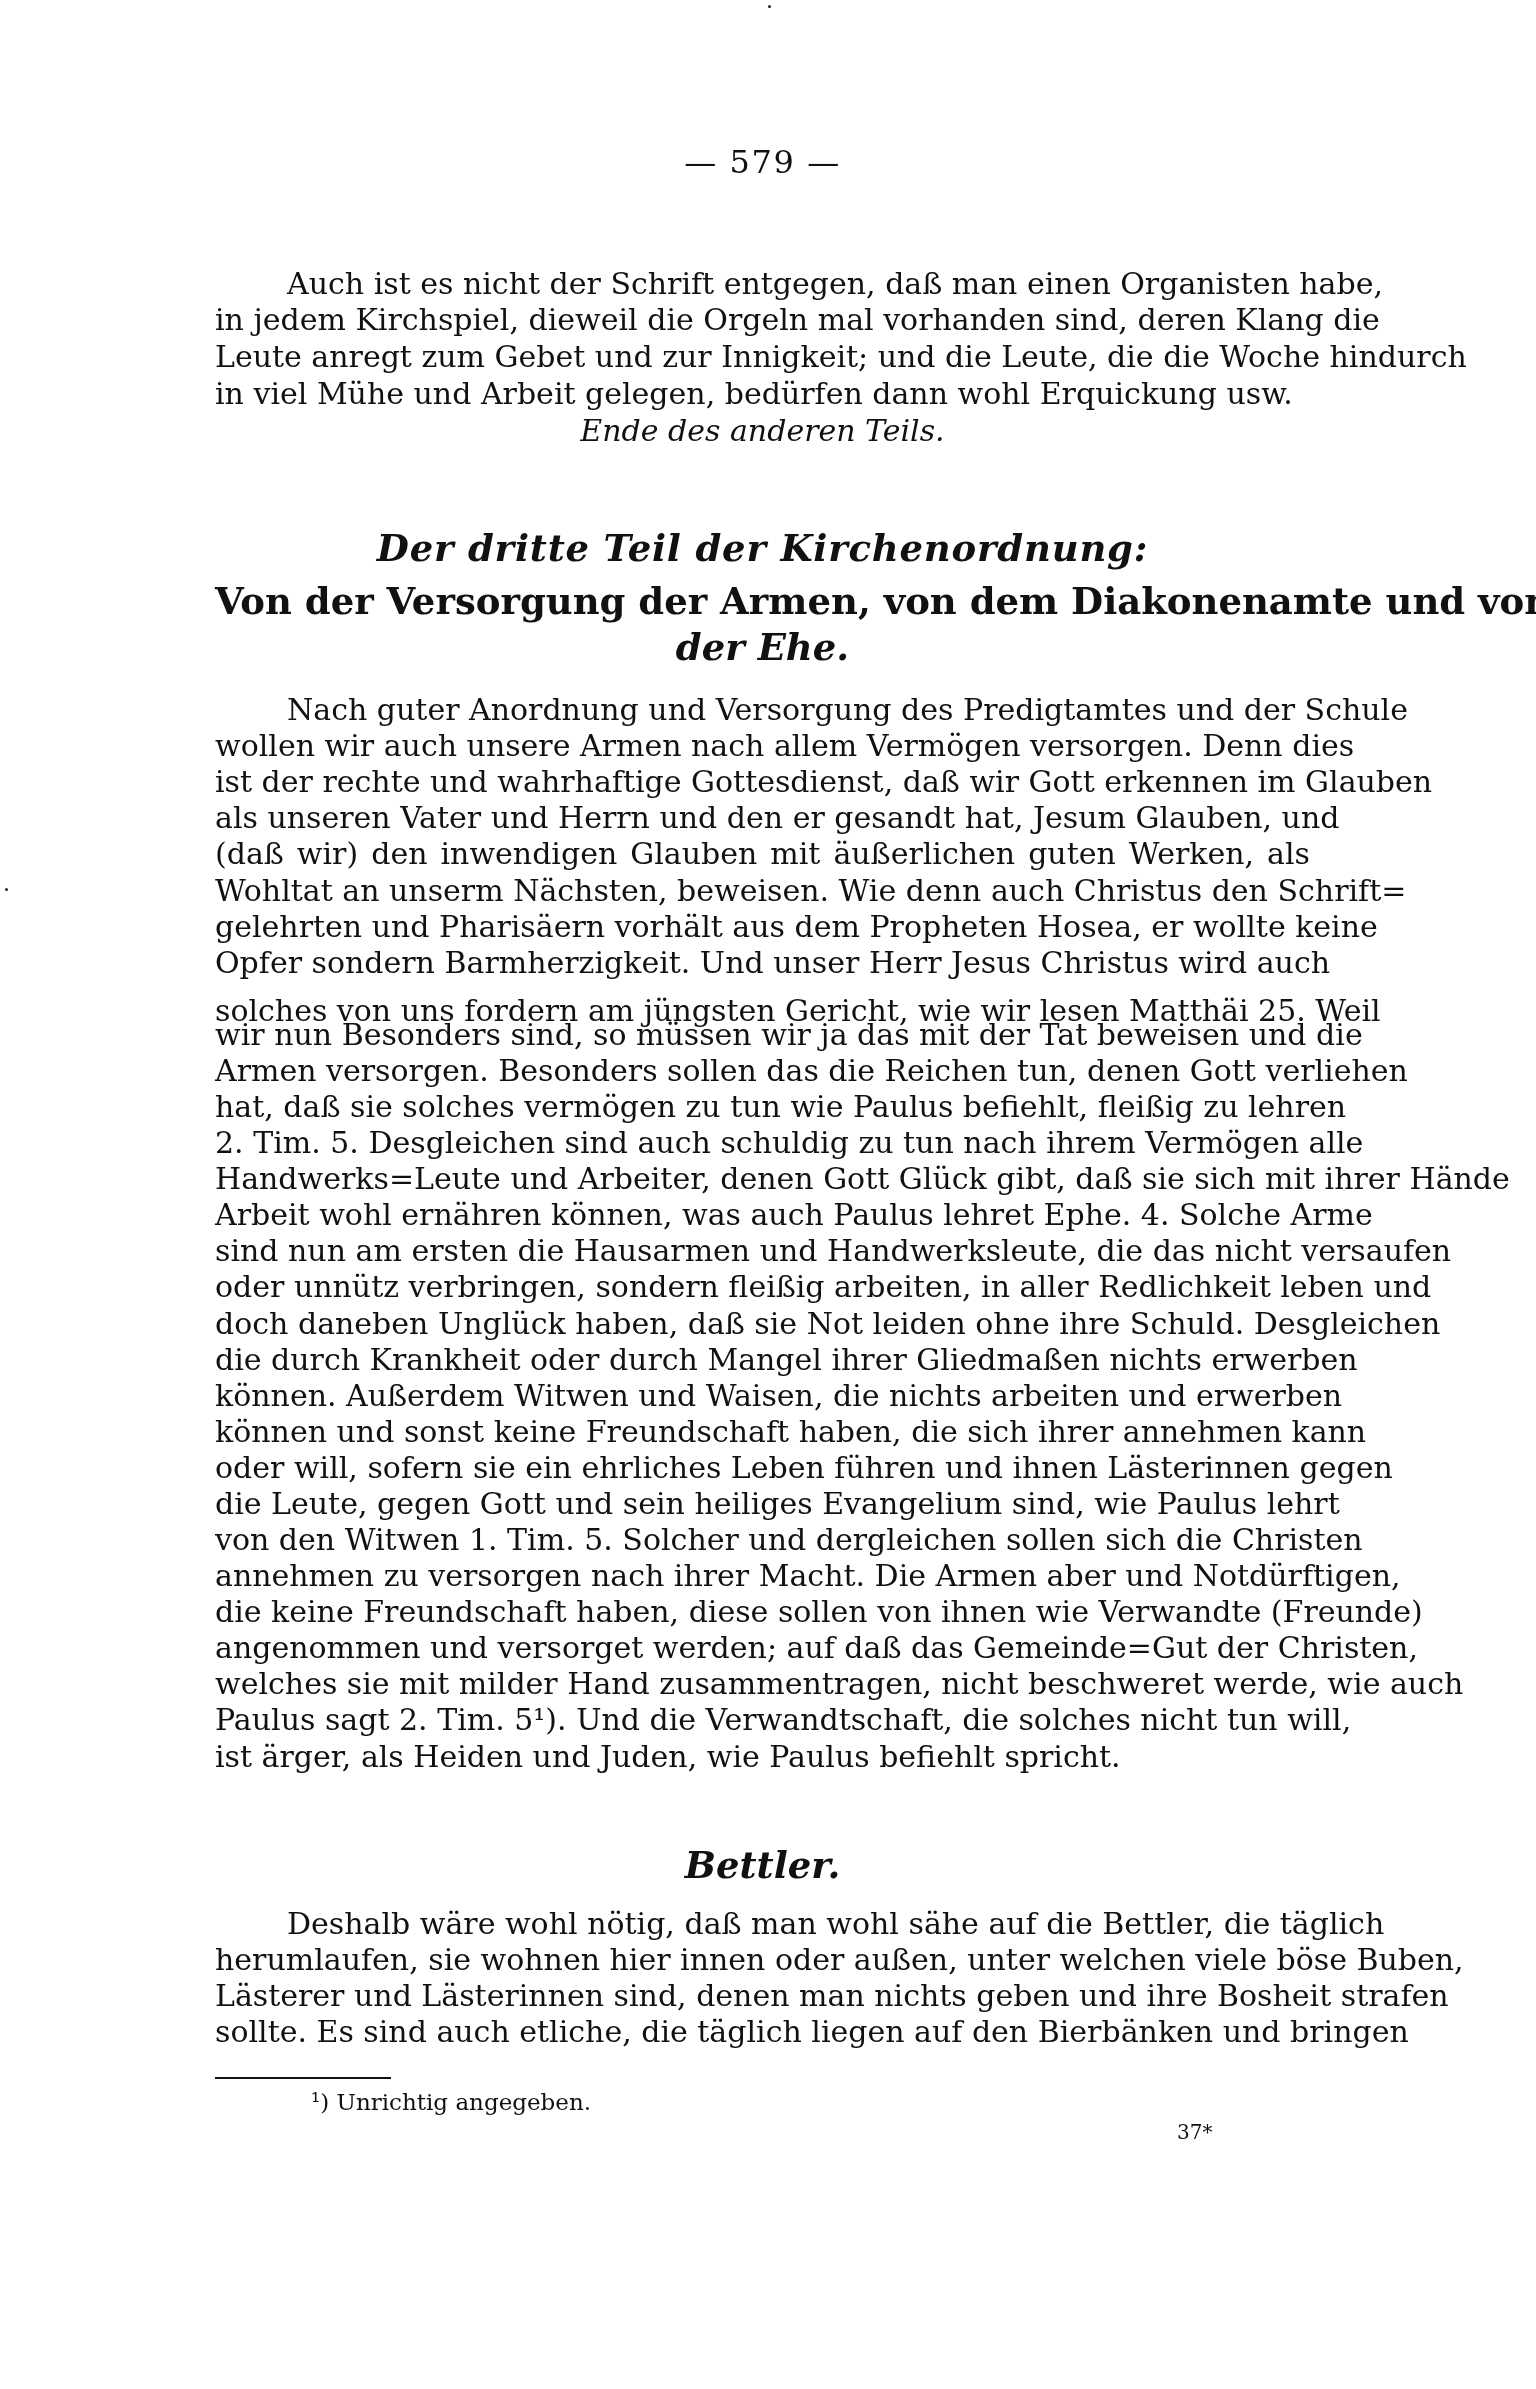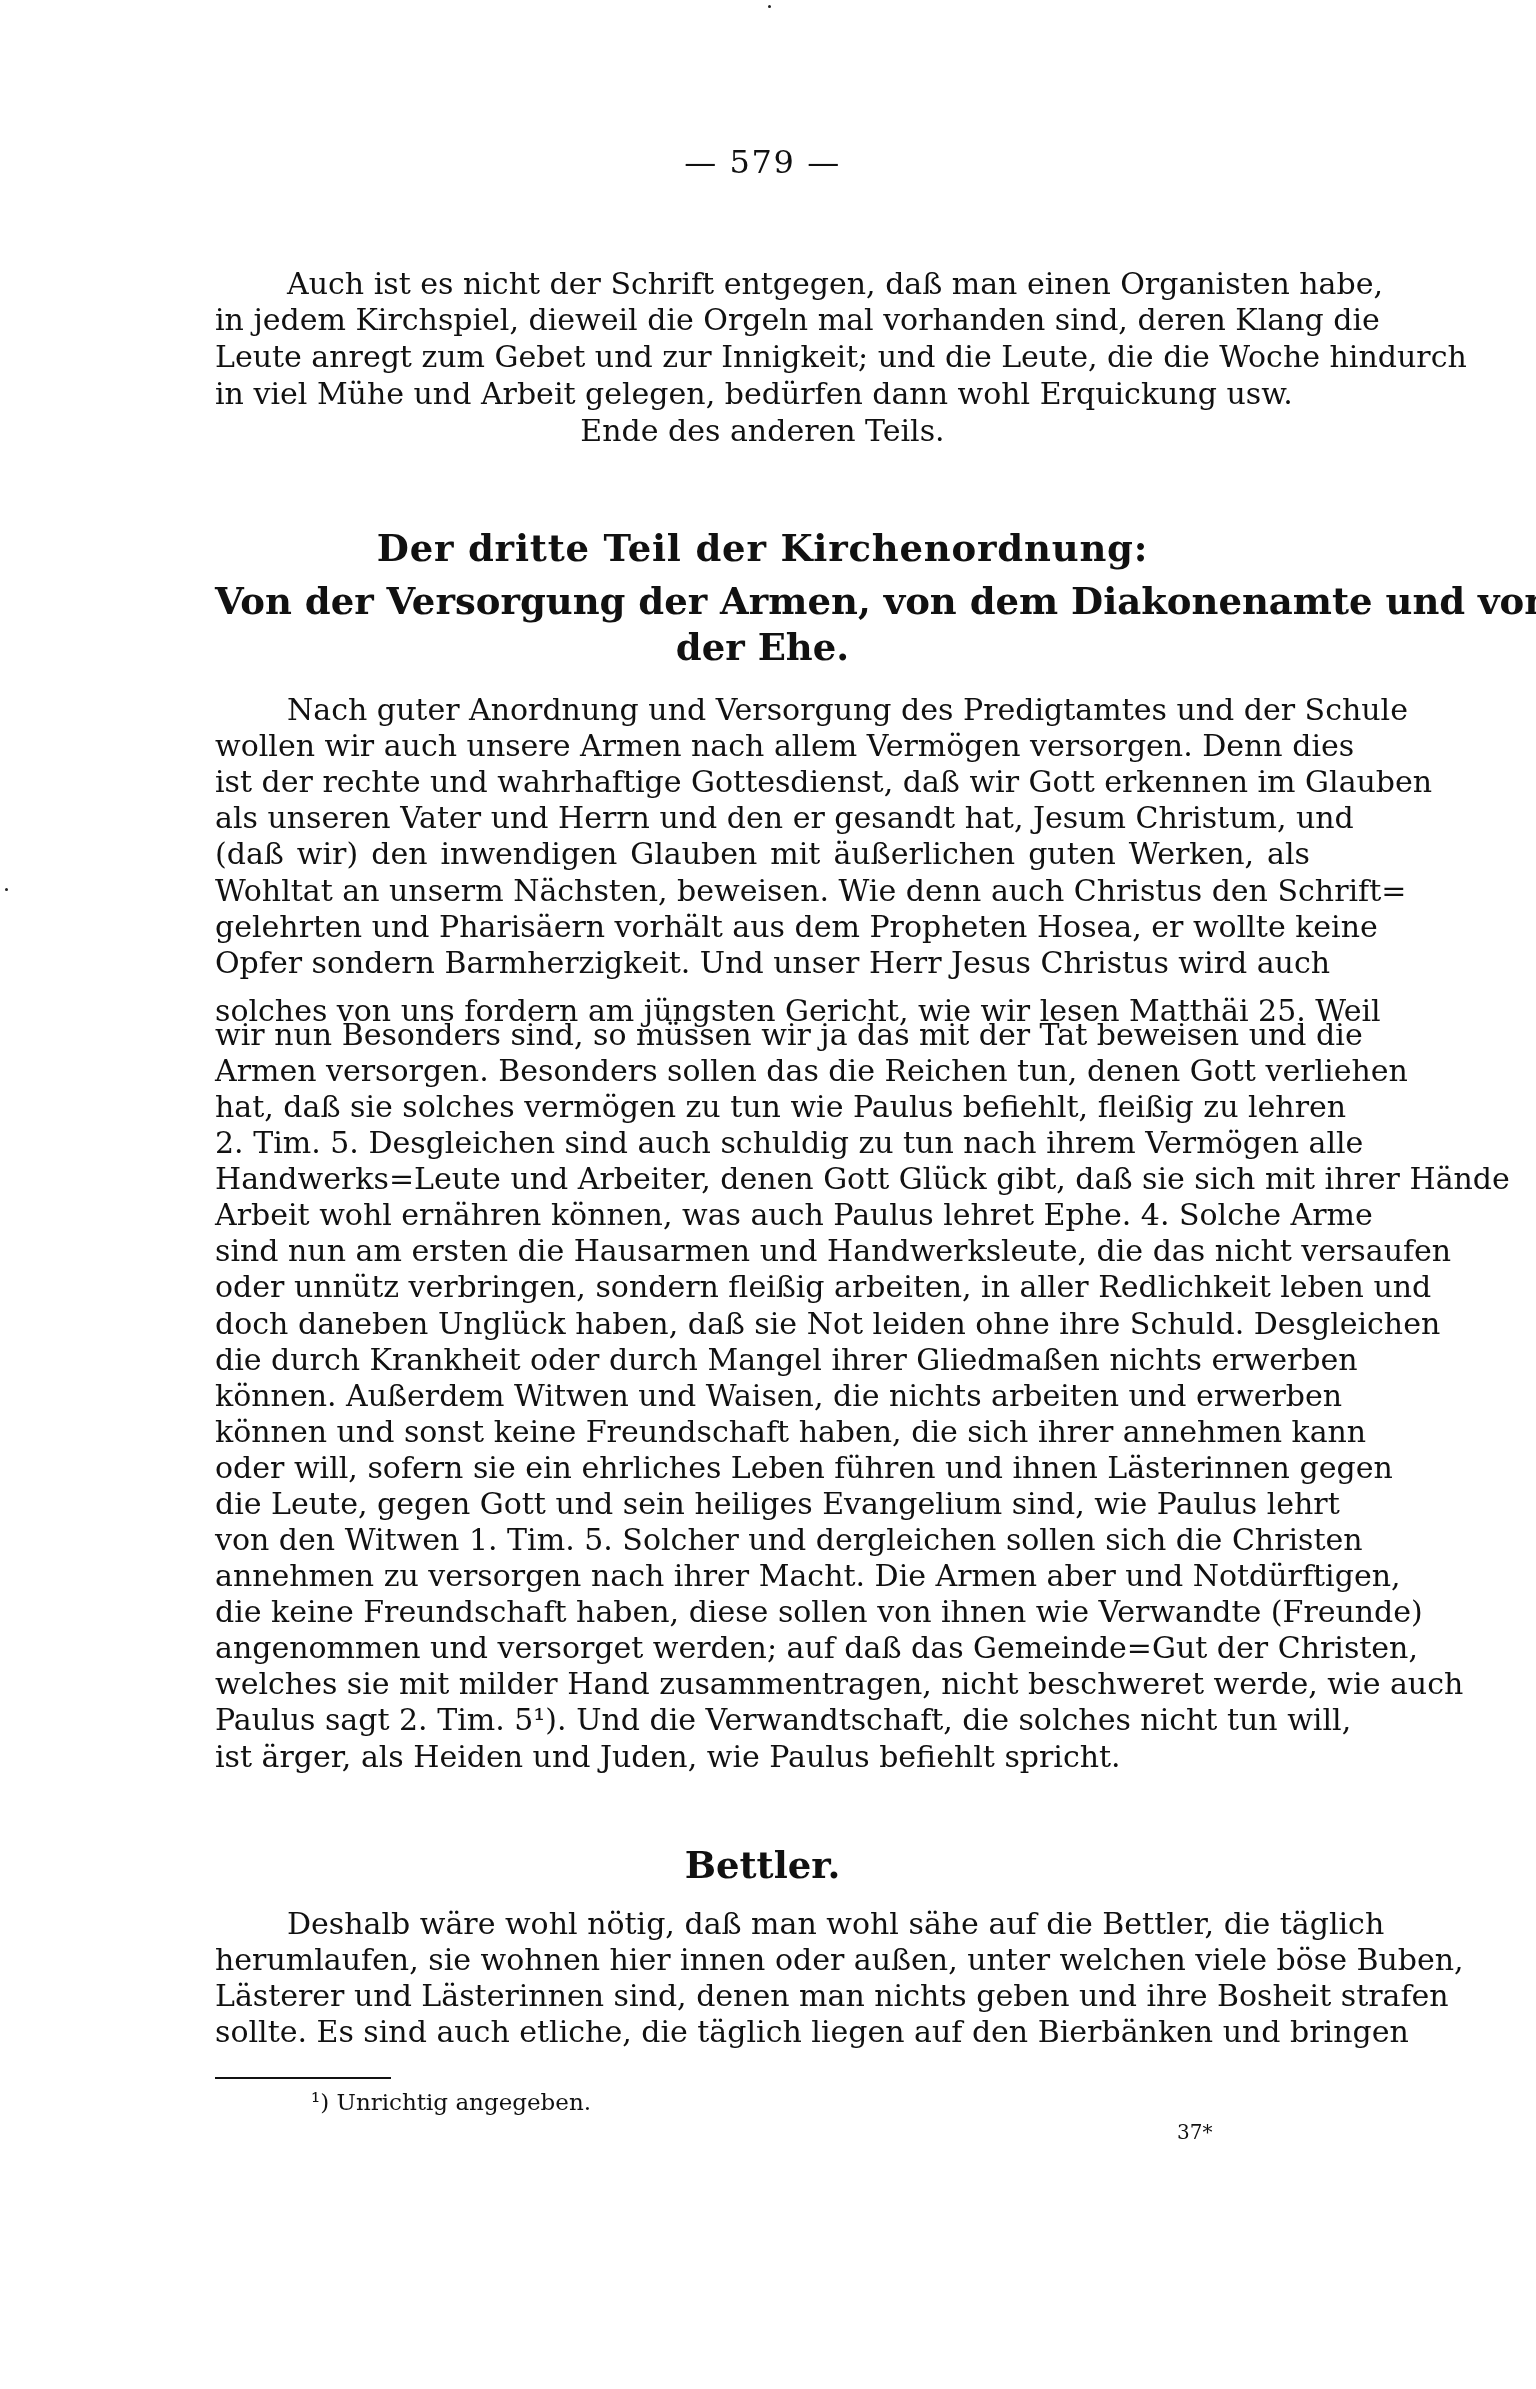--- a/index.html
+++ b/index.html
@@ -5,21 +5,21 @@
   html, body { margin: 0; padding: 0; background: #ffffff; }
   body { width: 1536px; height: 2389px; position: relative; overflow: hidden;
          font-family: "DejaVu Serif", "Liberation Serif", serif; color: #111; }
   .page { position: absolute; left: 215px; width: 1095px; top: 0; }
   .pagenum { position: absolute; top: 143px; left: 0; width: 1095px; text-align: center;
              font-size: 32px; letter-spacing: 1.6px; }
   .line { position: absolute; left: 0; width: 1095px; font-size: 30px; line-height: 37px;
           white-space: nowrap; text-align: justify; text-align-last: justify; }
   .indent { padding-left: 72px; box-sizing: border-box; }
   .last { text-align-last: left; }
-  .center { text-align: left; text-align-last: center; }
+  .center { text-align: left; text-align-last: center; font-style: italic; }
   .h1 { font-size: 37px; font-weight: bold; letter-spacing: 0.8px; }
   .h2 { font-size: 37px; font-weight: bold; }
   .rule { position: absolute; left: 0; top: 2077px; width: 176px; height: 2.4px; background: #111; }
   .footnote { position: absolute; left: 96px; top: 2089px; font-size: 23px; }
   .sig { position: absolute; left: 962px; top: 2120px; font-size: 20px; }
   .edge-dot { position: absolute; width: 3.2px; height: 3.2px; background: #222; border-radius: 1.6px; }
 </style>
 </head>
 <body>
 
@@ -42,21 +42,21 @@
   <div>
     <div class="line center h1" style="top:526px;line-height:45px">Der dritte Teil der Kirchenordnung:</div>
     <div class="line h2" style="top:579px;line-height:45px">Von der Versorgung der Armen, von dem Diakonenamte und von</div>
     <div class="line center h2" style="top:625px;line-height:45px">der Ehe.</div>
   </div>
 
   <div>
     <div class="line indent" style="top:691px">Nach guter Anordnung und Versorgung des Predigtamtes und der Schule</div>
     <div class="line" style="top:727px">wollen wir auch unsere Armen nach allem Vermögen versorgen. Denn dies</div>
     <div class="line" style="top:763px">ist der rechte und wahrhaftige Gottesdienst, daß wir Gott erkennen im Glauben</div>
-    <div class="line" style="top:799px">als unseren Vater und Herrn und den er gesandt hat, Jesum Christum, und</div>
+    <div class="line" style="top:799px">als unseren Vater und Herrn und den er gesandt hat, Jesum Glauben, und</div>
     <div class="line" style="top:835px">(daß wir) den inwendigen Glauben mit äußerlichen guten Werken, als</div>
     <div class="line" style="top:872px">Wohltat an unserm Nächsten, beweisen. Wie denn auch Christus den Schrift=</div>
     <div class="line" style="top:908px">gelehrten und Pharisäern vorhält aus dem Propheten Hosea, er wollte keine</div>
     <div class="line" style="top:944px">Opfer sondern Barmherzigkeit. Und unser Herr Jesus Christus wird auch</div>
     <div class="line" style="top:992px">solches von uns fordern am jüngsten Gericht, wie wir lesen Matthäi 25. Weil</div>
     <div class="line" style="top:1016px">wir nun Besonders sind, so müssen wir ja das mit der Tat beweisen und die</div>
     <div class="line" style="top:1052px">Armen versorgen. Besonders sollen das die Reichen tun, denen Gott verliehen</div>
     <div class="line" style="top:1088px">hat, daß sie solches vermögen zu tun wie Paulus befiehlt, fleißig zu lehren</div>
     <div class="line" style="top:1124px">2. Tim. 5. Desgleichen sind auch schuldig zu tun nach ihrem Vermögen alle</div>
     <div class="line" style="top:1160px">Handwerks=Leute und Arbeiter, denen Gott Glück gibt, daß sie sich mit ihrer Hände</div>

